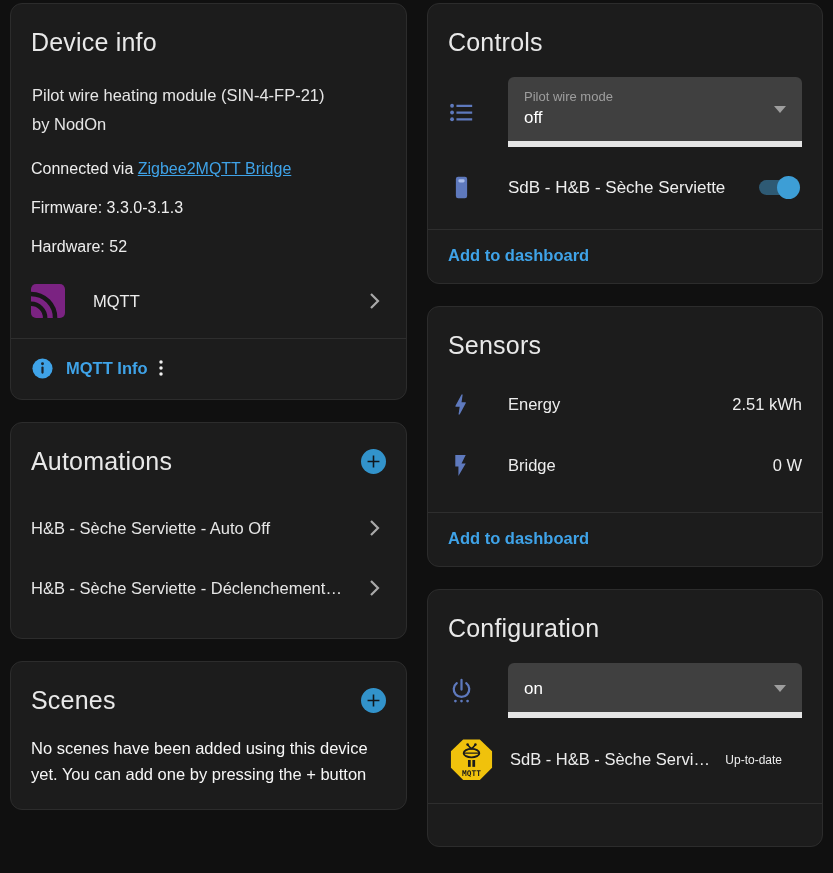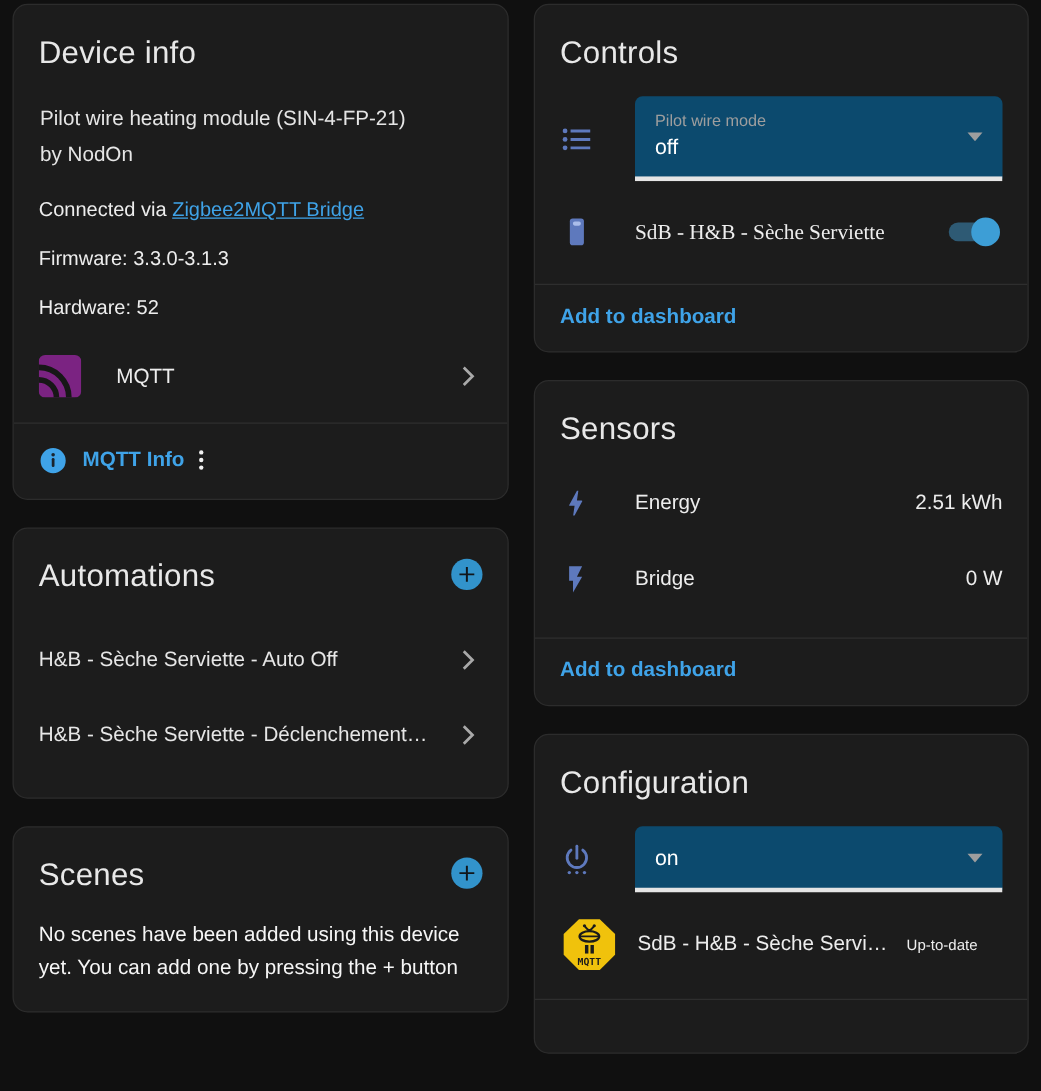--- a/index.html
+++ b/index.html
@@ -13,21 +13,21 @@
   .page { display:grid; grid-template-columns:397px 396px; gap:20px; padding:3px 10px; align-items:start; }
   .col { display:flex; flex-direction:column; gap:22px; min-width:0; }
   .card {
     background:#1c1c1c;
     border:1px solid #2c2c2c;
     border-radius:12px;
     overflow:hidden;
   }
   .card-body { padding:24px 20px 0 20px; }
   .card-title { margin:0; font-size:25px; font-weight:400; color:#e8e8e8; letter-spacing:.2px; }
-  .card-head { display:flex; align-items:flex-start; justify-content:space-between; padding:24px 20px 0 20px; }
+  .card-head { display:flex; align-items:center; justify-content:space-between; padding:24px 20px 0 20px; }
 
   
   .model-block { margin:24px 0 0 1px; color:#e5e5e5; font-size:16.5px; line-height:29px; }
   .info-line { margin:21px 0 0 0; font-size:16px; color:#ededed; }
   .text-link { color:#3fa3e8; text-decoration:underline; cursor:pointer; }
   .mqtt-row { display:flex; align-items:center; margin-top:28px; padding-bottom:20px; cursor:pointer; }
   .mqtt-row .row-label { margin-left:28px; font-size:16.5px; color:#ededed; }
   .spacer { margin-left:auto; }
   .chev { width:24px; height:24px; flex:0 0 24px; }
   .card-footer {
@@ -56,33 +56,33 @@
   .empty-text { margin:20px 0 0 0; padding-bottom:22px; font-size:16.5px; line-height:26px; color:#f6f6f6; }
 
   
   .icon-col { flex:0 0 40px; display:flex; align-items:center; justify-content:flex-start; }
   .icon-col svg { width:27px; height:27px; }
   .slate { color:#5e79bd; }
 
   .control-row { display:flex; align-items:center; margin-top:20px; }
   .select-field {
     position:relative; flex:1; margin-left:20px;
-    background:#0c4a6e; border-radius:6px 6px 0 0;
-    border-bottom:4px solid #e5e5e5;
+    background:#404040; border-radius:6px 6px 0 0;
+    border-bottom:6px solid #e5e5e5;
     padding:12px 16px 13px 16px; cursor:pointer;
   }
   .select-label { font-size:13px; color:#9e9e9e; }
   .select-value { font-size:17px; font-weight:500; color:#ffffff; margin-top:4px; }
   .caret {
     position:absolute; right:16px; top:50%; margin-top:-3px;
     width:0; height:0; border:6px solid transparent; border-top:7px solid #9e9e9e;
   }
 
   .toggle-row { display:flex; align-items:center; margin:27px 0 28px 0; }
-  .toggle-row .row-label { margin-left:20px; font-size:17px; color:#eeeeee; flex:1; white-space:nowrap; overflow:hidden;font-family:Liberation Serif, serif; }
+  .toggle-row .row-label { margin-left:20px; font-size:17px; color:#eeeeee; flex:1; white-space:nowrap; overflow:hidden; }
   .switch { position:relative; width:37px; height:15px; margin:0 6px 0 14px; border-radius:8px; background:#2e5a74; cursor:pointer; flex:0 0 37px; }
   .switch .knob { position:absolute; right:-4px; top:-4px; width:23px; height:23px; border-radius:50%; background:#3d9ed6; }
 
   
   .sensor-list { padding:14px 0 16px 0; }
   .sensor-row { display:flex; align-items:center; height:61px; padding:0 20px; cursor:pointer; }
   .sensor-row .icon-col svg { width:25px; height:25px; }
   .sensor-name { margin-left:20px; font-size:16.5px; color:#ededed; }
   .sensor-value { margin-left:auto; font-size:16.5px; color:#ededed; }
 

